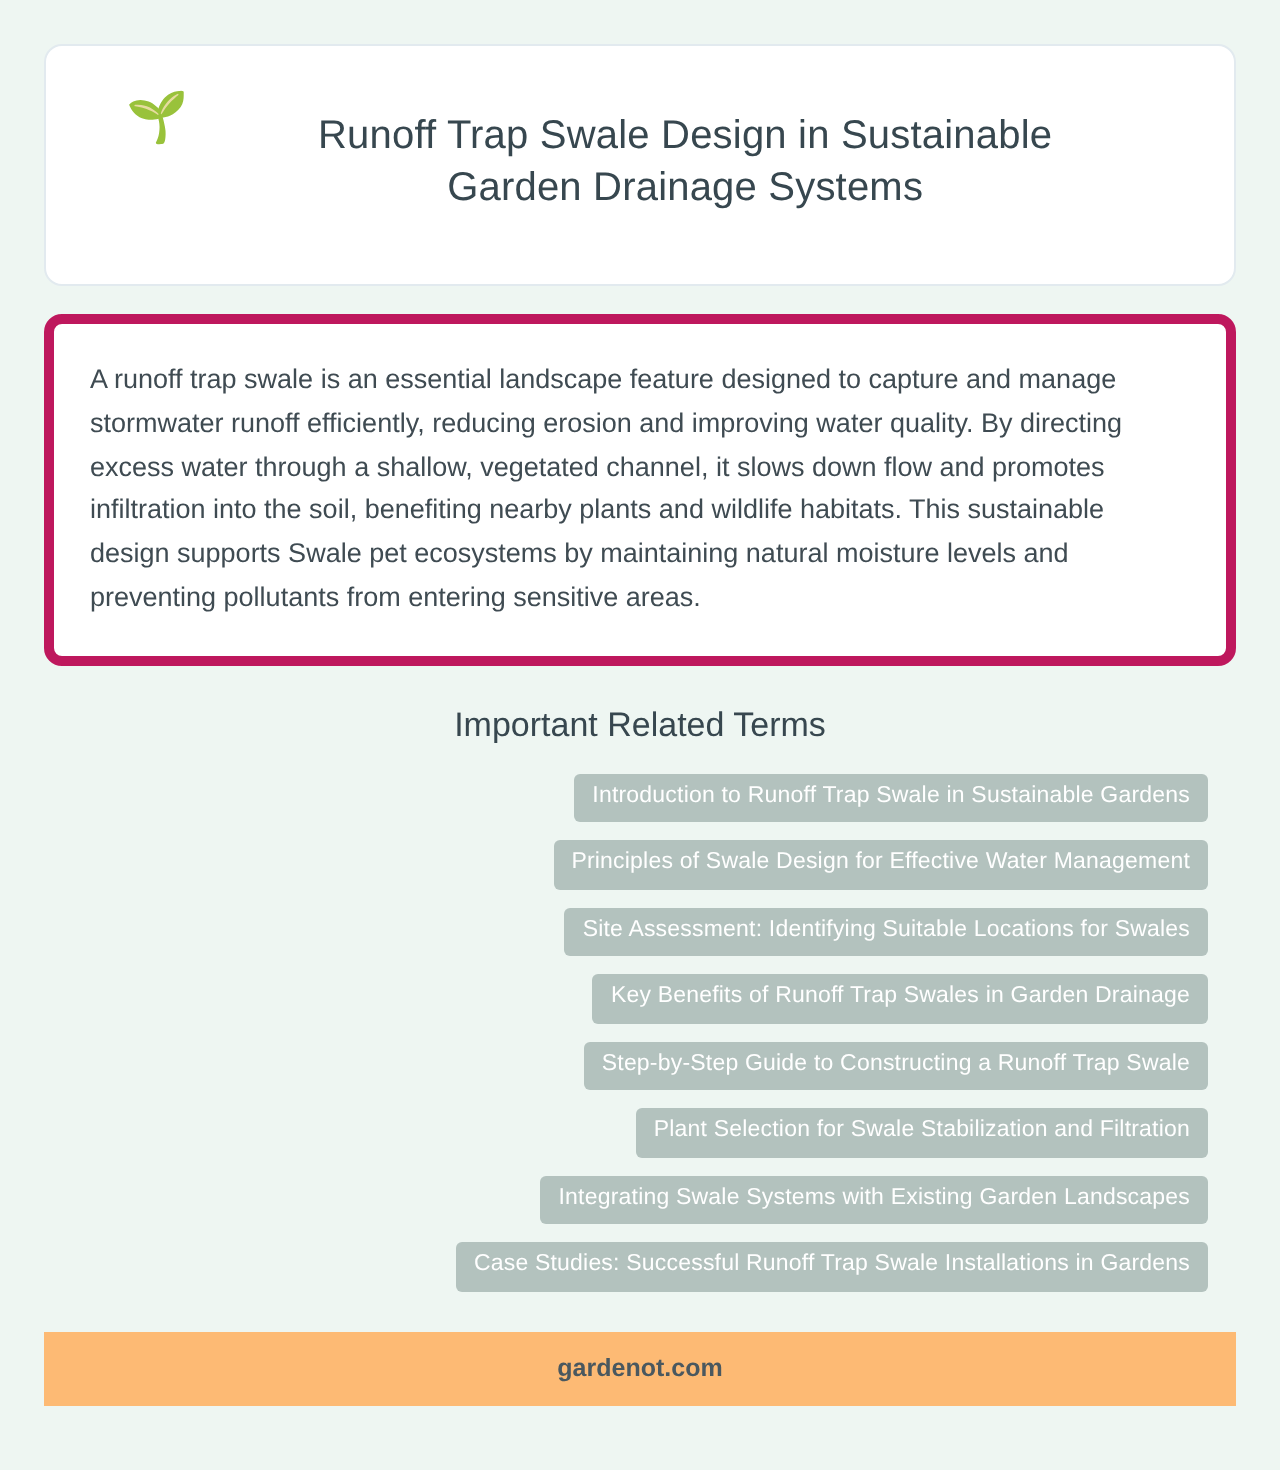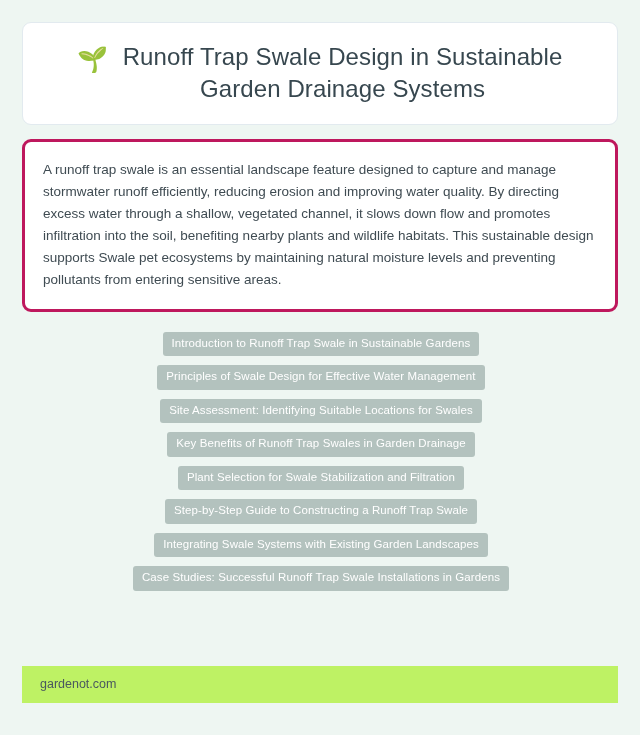--- a/index.html
+++ b/index.html
@@ -43,34 +43,34 @@
     width: 100%;
   }
   .seedling-icon {
     font-size: 25px;
     line-height: 1.15;
     flex: 0 0 auto;
     margin-top: 4px;
     display: inline-block;
   }
   .page-title {
-    margin: 0;
-    font-size: 24px;
+    margin: 14px;
+    font-size: 20px;
     line-height: 1.32;
     font-weight: normal;
     color: #37474f;
     text-align: center;
     max-width: 440px;
     letter-spacing: 0.1px;
   }
   
   .desc-card {
     margin-top: 14px;
     background: #ffffff;
-    border: 3px solid #be185d;
+    border: 5px solid #be185d;
     border-radius: 9px;
     box-sizing: border-box;
     padding: 17px 20px 18px 18px;
   }
   .desc-text {
     margin: 0;
     font-size: 13.5px;
     line-height: 1.62;
     color: #3f4b52;
     text-align: left;
@@ -81,48 +81,49 @@
   }
   .terms-heading {
     margin: 0 0 14px 0;
     font-size: 17px;
     font-weight: normal;
     color: #37474f;
     text-align: center;
   }
   .tag-list {
     list-style: none;
-    margin: 0;
+    margin: 14px;
     padding: 0 0 0 2px;
     display: flex;
     flex-direction: column;
-    align-items: center;
+    align-items: flex-end;
     gap: 9px;
   }
   .tag {
     background: #b3c2be;
     color: #ffffff;
     font-size: 11.5px;
     line-height: 1;
     border-radius: 3px;
     padding: 6px 9px 7px 9px;
     white-space: nowrap;
     display: inline-block;
     letter-spacing: 0.1px;
   }
   
   .footer {
     margin-top: auto;
     margin-bottom: 32px;
-    background: #bef264;
+    background: #fdba74;
     box-sizing: border-box;
     padding: 11px 18px 12px 18px;
     display: flex;
-    justify-content: flex-start;
+    justify-content: center;
     align-items: center;
+    font-weight: bold;
   }
   .footer-domain {
     font-size: 12.5px;
     color: #4a585f;
   }
 </style>
 </head>
 <body>
 
 <div class="page">
@@ -132,27 +133,28 @@
       <span class="seedling-icon">🌱</span>
       <h1 class="page-title">Runoff Trap Swale Design in Sustainable Garden Drainage Systems</h1>
     </div>
   </div>
 
   <div class="desc-card">
     <p class="desc-text">A runoff trap swale is an essential landscape feature designed to capture and manage stormwater runoff efficiently, reducing erosion and improving water quality. By directing excess water through a shallow, vegetated channel, it slows down flow and promotes infiltration into the soil, benefiting nearby plants and wildlife habitats. This sustainable design supports Swale pet ecosystems by maintaining natural moisture levels and preventing pollutants from entering sensitive areas.</p>
   </div>
 
   <div class="terms-section">
+    <h2 class="terms-heading">Important Related Terms</h2>
     <ul class="tag-list">
       <li class="tag">Introduction to Runoff Trap Swale in Sustainable Gardens</li>
       <li class="tag">Principles of Swale Design for Effective Water Management</li>
       <li class="tag">Site Assessment: Identifying Suitable Locations for Swales</li>
       <li class="tag">Key Benefits of Runoff Trap Swales in Garden Drainage</li>
+      <li class="tag">Step-by-Step Guide to Constructing a Runoff Trap Swale</li>
       <li class="tag">Plant Selection for Swale Stabilization and Filtration</li>
-      <li class="tag">Step-by-Step Guide to Constructing a Runoff Trap Swale</li>
       <li class="tag">Integrating Swale Systems with Existing Garden Landscapes</li>
       <li class="tag">Case Studies: Successful Runoff Trap Swale Installations in Gardens</li>
     </ul>
   </div>
 
   <div class="footer">
     <span class="footer-domain">gardenot.com</span>
   </div>
 
 </div>

